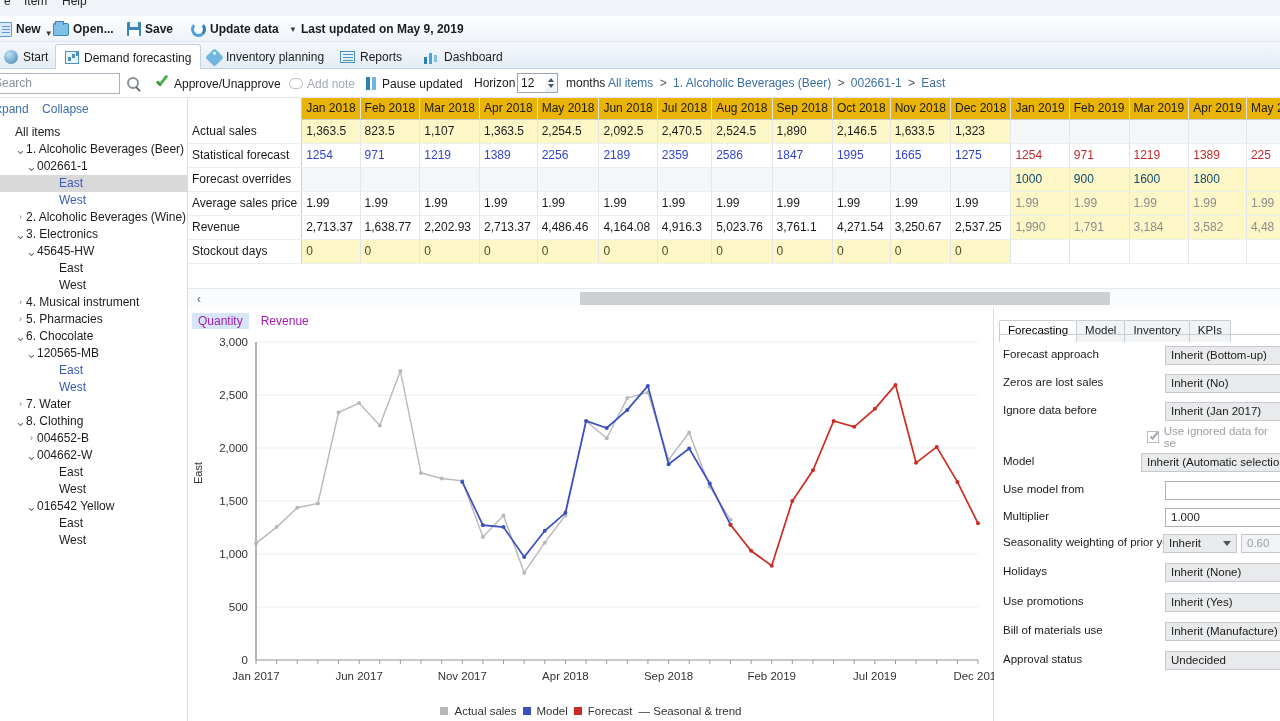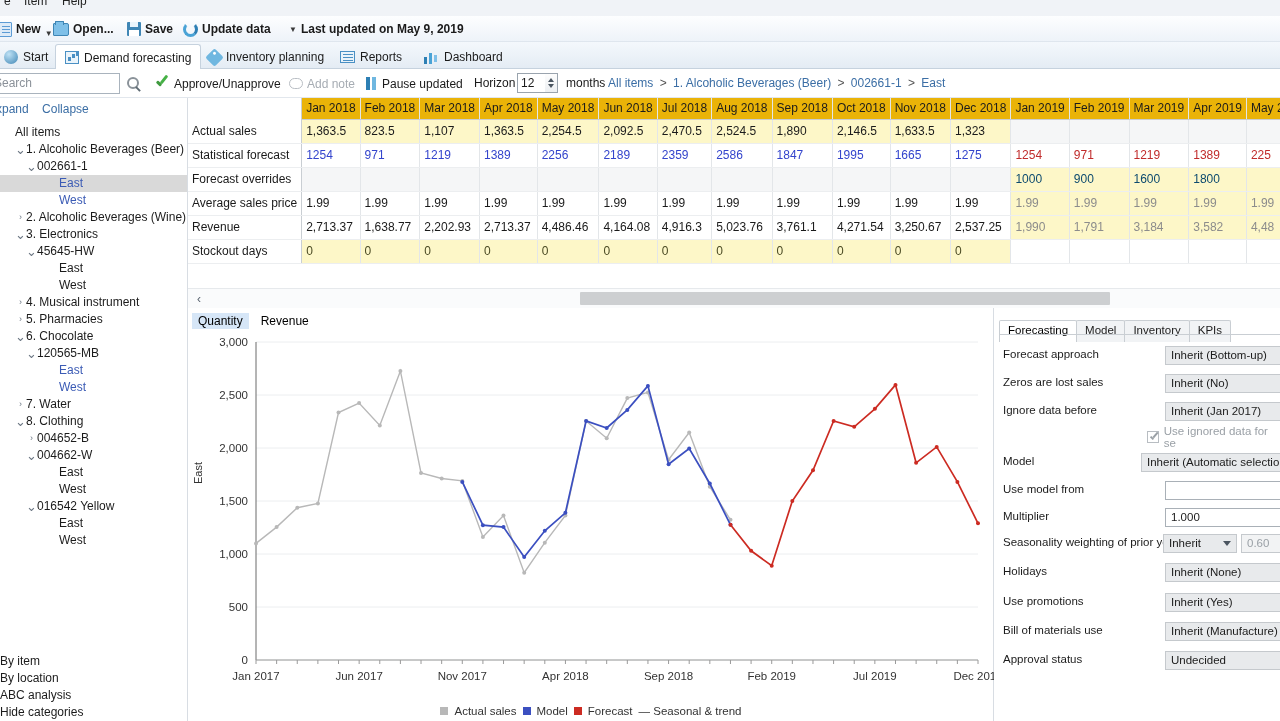--- a/index.html
+++ b/index.html
@@ -192,21 +192,21 @@
     position: absolute; left: 392px; top: 3px; width: 530px; height: 13px;
     background: #cdcfd1; border-radius: 1px;
   }
 
   
   .chartpanel {
     position: absolute; top: 308px; left: 188px; width: 806px; height: 413px;
     background: #fff; border-right: 1px solid #d8dde3;
   }
   .chtabs { position: absolute; top: 5px; left: 4px; display: flex; gap: 6px; }
-  .chtab { font-size: 12px; padding: 1px 6px; color: #000000; }
+  .chtab { font-size: 12px; padding: 1px 6px; color: #a21caf; }
   .chtab.active { background: #d6e6f7; }
   .chartsvg { position: absolute; top: 22px; left: 0; }
   .ylabel {
     position: absolute; left: 4px; top: 176px; font-size: 11px; color: #333;
     transform: rotate(-90deg); transform-origin: left top; white-space: nowrap;
   }
   .legend {
     position: absolute; bottom: 4px; left: 0; width: 806px;
     display: flex; justify-content: center; align-items: center; gap: 6px;
     font-size: 11.5px; color: #333;
@@ -263,21 +263,21 @@
       <span class="qcaret">▼</span>
     </div>
     <div class="qbtn" style="left:50px">
       <span class="ico ico-open"></span>
       <span>Open...</span>
     </div>
     <div class="qbtn" style="left:124px">
       <span class="ico ico-save"></span>
       <span>Save</span>
     </div>
-    <div class="qbtn" style="left:180px">
+    <div class="qbtn" style="left:188px">
       <span class="ico ico-refresh"></span>
       <span>Update data</span>
     </div>
     <div class="qbtn" style="left:286px">
       <span class="qcaret" style="align-self:center;margin-bottom:0">▼</span>
       <span>Last updated on May 9, 2019</span>
     </div>
   </div>
 
   <div class="tabstrip">
@@ -364,26 +364,20 @@
         <div class="tnode"><span class="tchev" style="margin-left: 11px;">›</span><span class="tlabel plain">7. Water</span></div>
         <div class="tnode"><span class="tchev" style="margin-left: 11px; font-size: 13px; line-height: 10px;">⌄</span><span class="tlabel plain">8. Clothing</span></div>
         <div class="tnode"><span class="tchev" style="margin-left: 22px;">›</span><span class="tlabel plain">004652-B</span></div>
         <div class="tnode"><span class="tchev" style="margin-left: 22px; font-size: 13px; line-height: 10px;">⌄</span><span class="tlabel plain">004662-W</span></div>
         <div class="tnode"><span class="tchev" style="margin-left: 44px;"></span><span class="tlabel plain">East</span></div>
         <div class="tnode"><span class="tchev" style="margin-left: 44px;"></span><span class="tlabel plain">West</span></div>
         <div class="tnode"><span class="tchev" style="margin-left: 22px; font-size: 13px; line-height: 10px;">⌄</span><span class="tlabel plain">016542 Yellow</span></div>
         <div class="tnode"><span class="tchev" style="margin-left: 44px;"></span><span class="tlabel plain">East</span></div>
         <div class="tnode"><span class="tchev" style="margin-left: 44px;"></span><span class="tlabel plain">West</span></div>
       </div>
-    <div class="leftlinks">
-      <div>By item</div>
-      <div>By location</div>
-      <div>ABC analysis</div>
-      <div>Hide categories</div>
-    </div>
   </div>
 
   <div class="gridwrap">
     <table class="grid" id="grid-table">
         <thead>
           <tr>
             <th class="rowhead"></th>
             <th class="v">Jan 2018</th>
             <th class="v">Feb 2018</th>
             <th class="v">Mar 2018</th>

